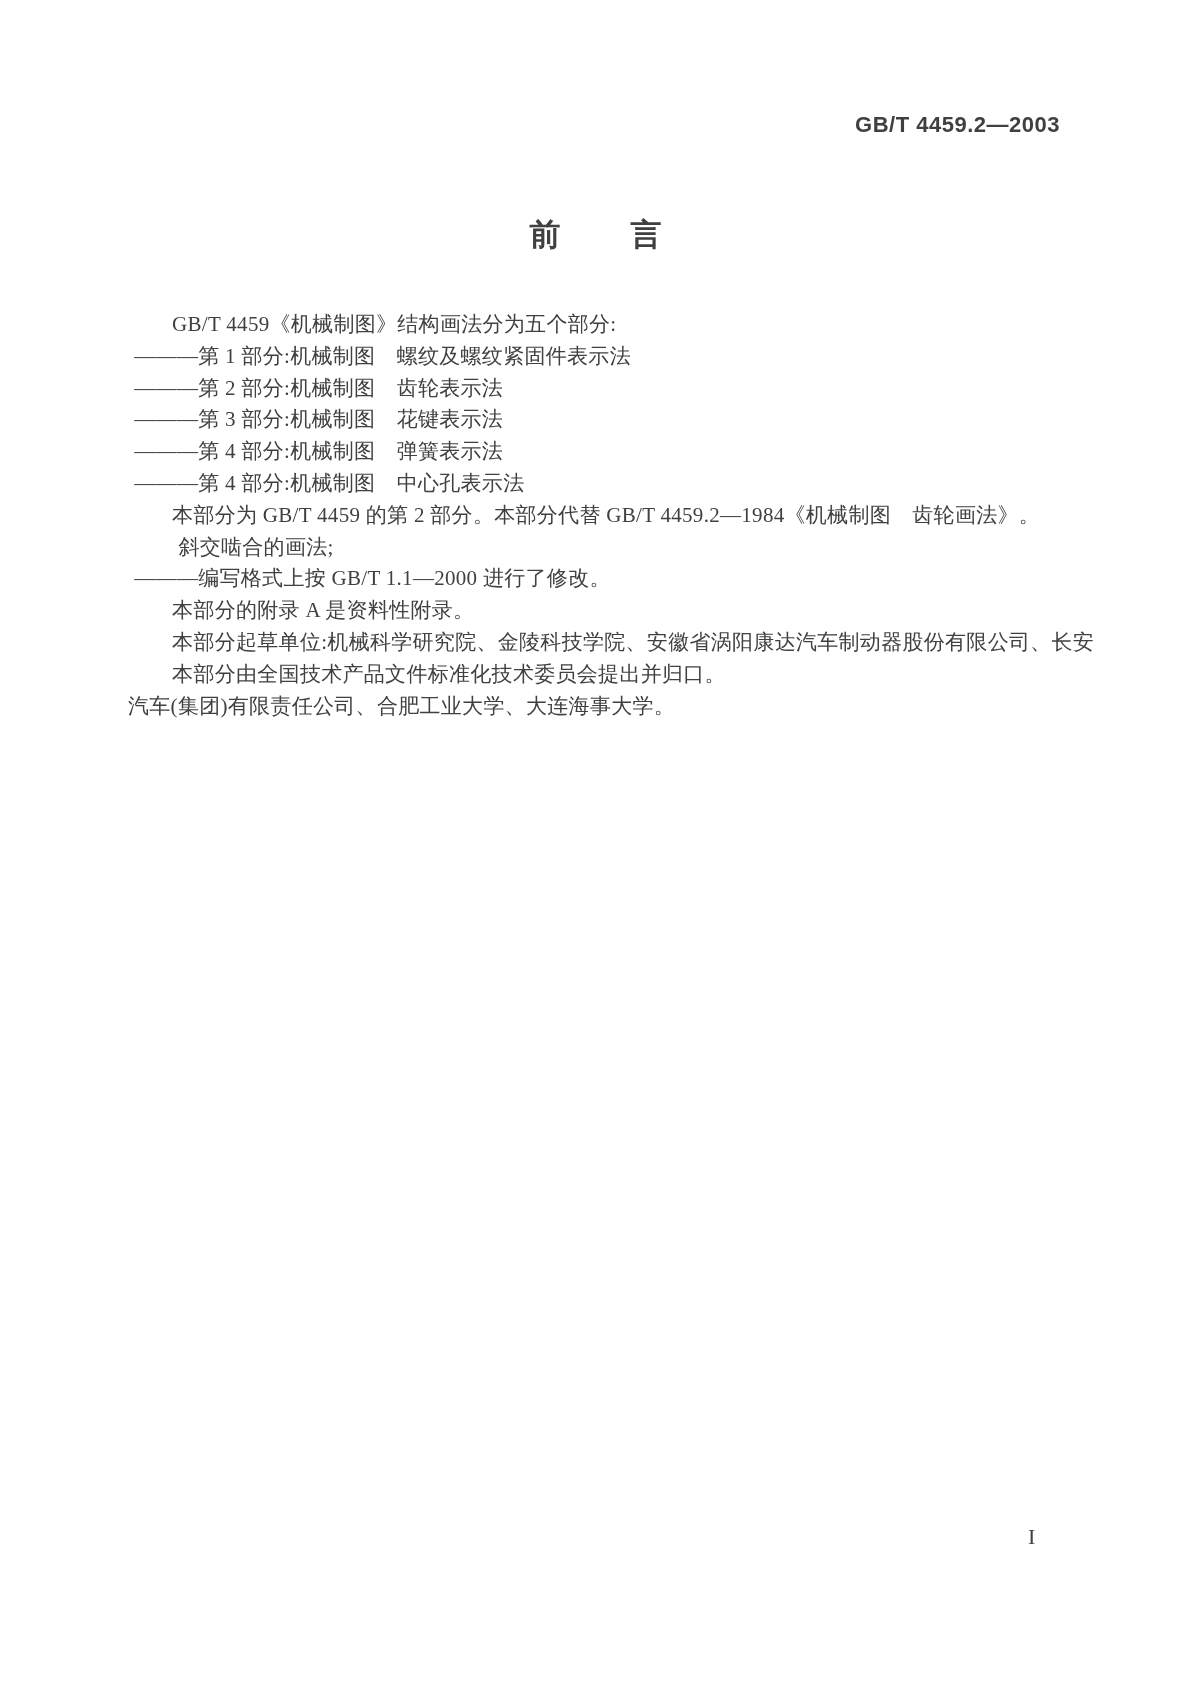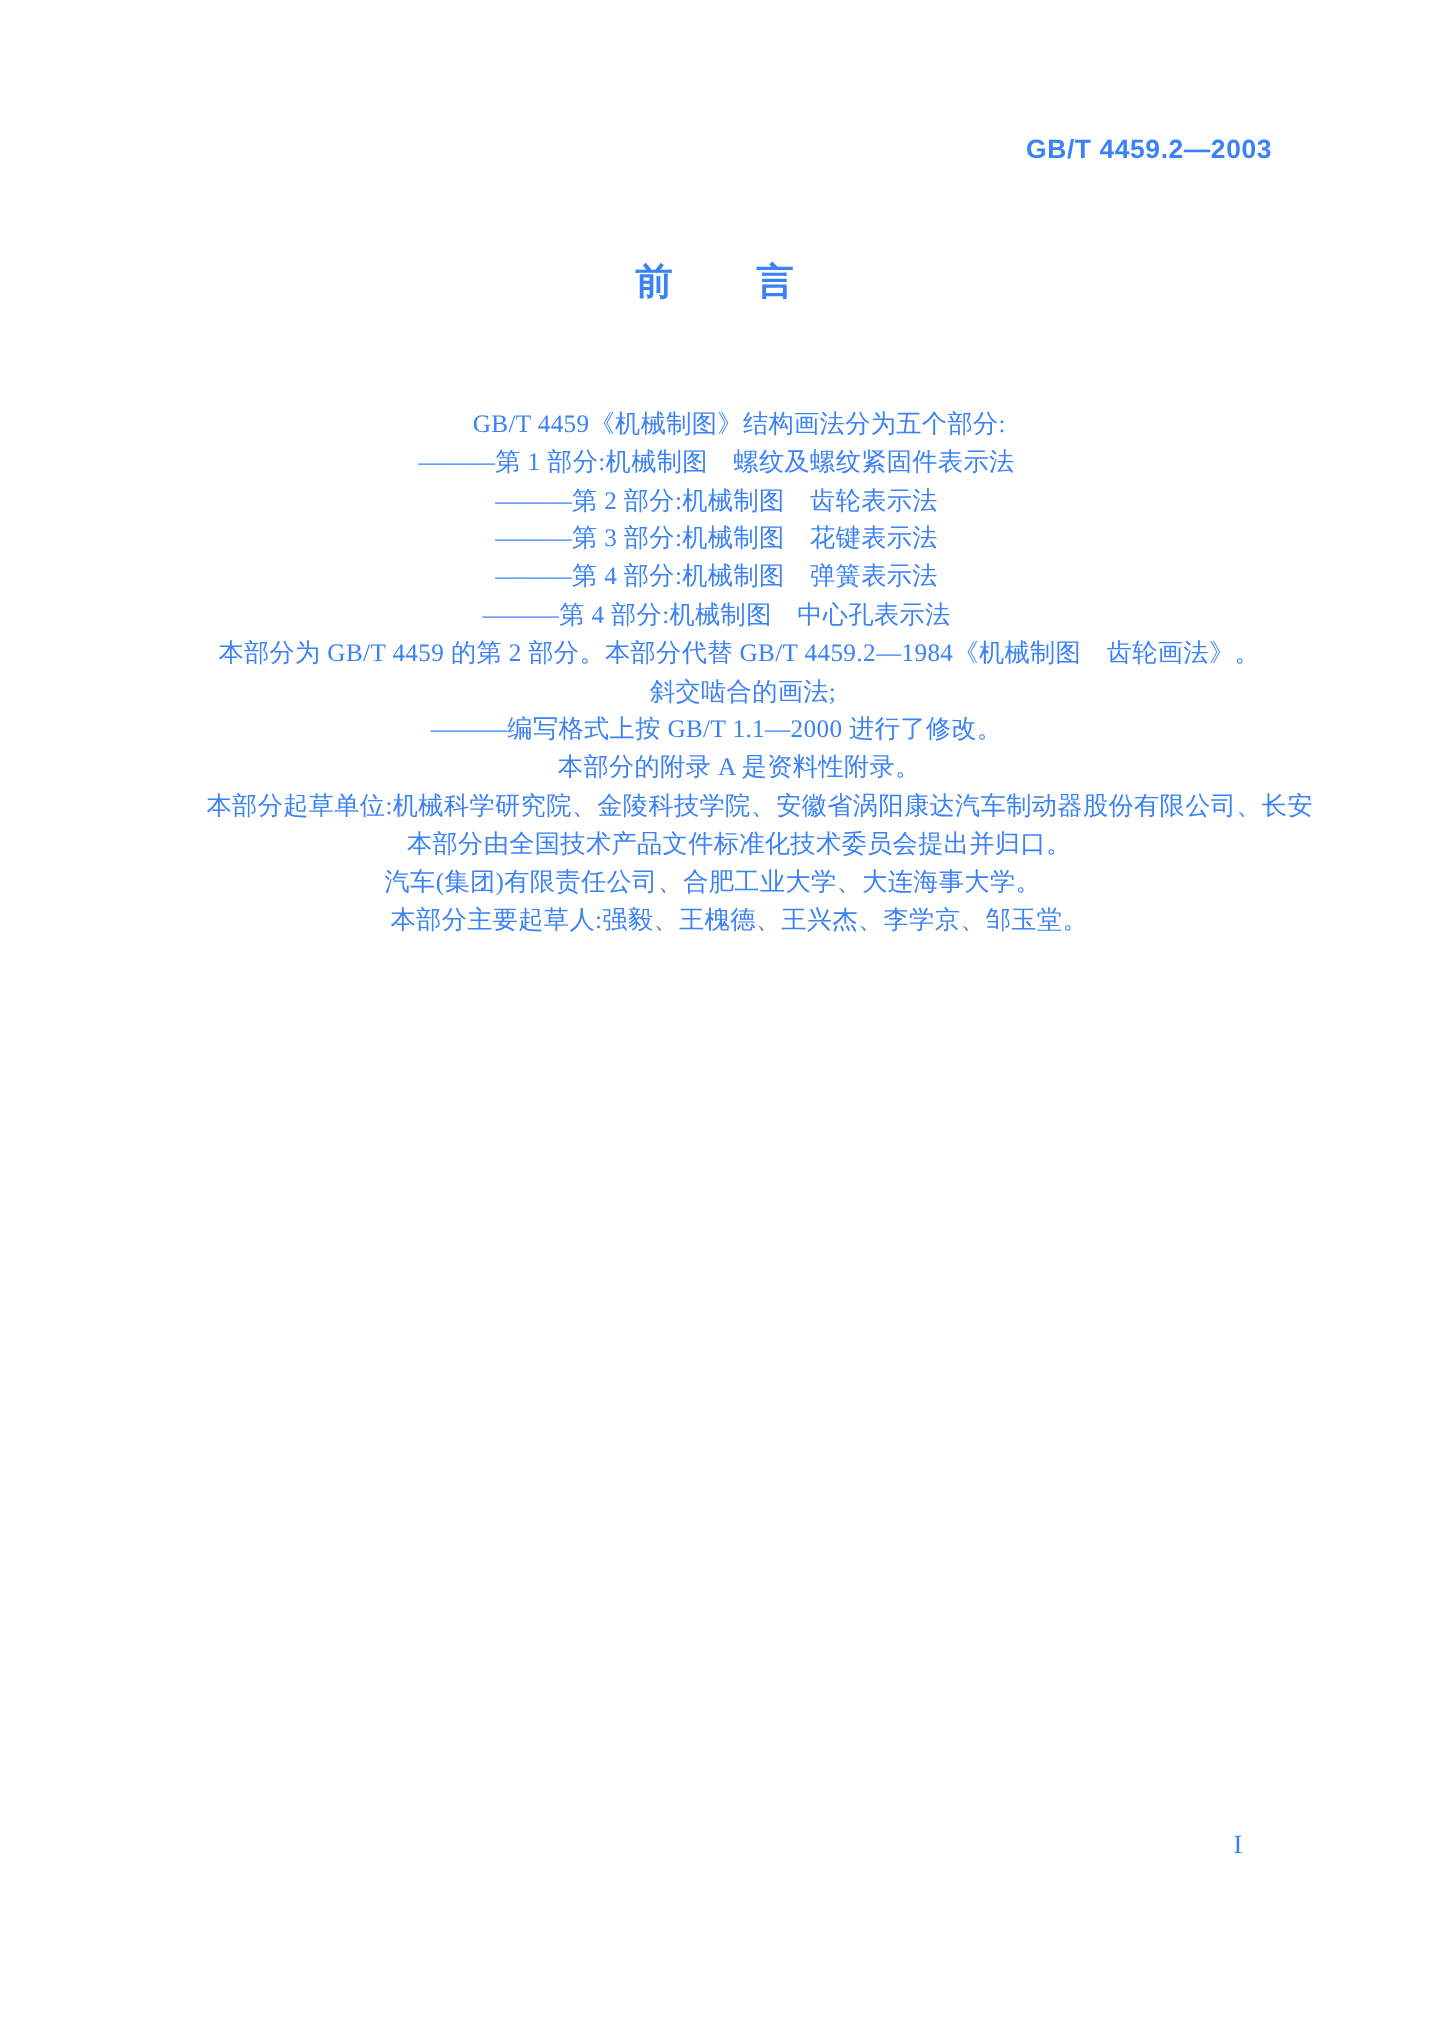--- a/index.html
+++ b/index.html
@@ -7,21 +7,21 @@
     padding: 0;
     background: #ffffff;
   }
   .page {
     position: relative;
     width: 1191px;
     height: 1684px;
     background: #ffffff;
     overflow: hidden;
     font-family: "Liberation Serif", "DejaVu Serif", serif;
-    color: #3b82f6;
+    color: #404040;
   }
   .std-code {
     position: absolute;
     top: 112px;
     right: 131px;
     font-size: 22px;
     font-weight: bold;
     letter-spacing: 0.5px;
     font-family: "Liberation Sans", "DejaVu Sans", sans-serif;
   }
@@ -33,24 +33,23 @@
     margin: 0;
     display: flex;
     justify-content: center;
     column-gap: 70px;
     font-size: 31px;
     font-weight: bold;
     font-family: "Liberation Sans", "DejaVu Sans", sans-serif;
   }
   .foreword-body {
     position: absolute;
-    top: 338px;
+    top: 309px;
     left: 128px;
     width: 932px;
-    text-align: center;
   }
   .para {
     margin: 0;
     font-size: 21px;
     line-height: 31.8px;
     white-space: nowrap;
     letter-spacing: 0.3px;
   }
   .para.indent { text-indent: 2.1em; }
   .para.dash   { text-indent: 0.3em; }
@@ -83,18 +82,17 @@
       <p class="para dash">———第 3 部分:机械制图　花键表示法</p>
       <p class="para dash">———第 4 部分:机械制图　弹簧表示法</p>
       <p class="para dash">———第 4 部分:机械制图　中心孔表示法</p>
       <p class="para indent">本部分为 GB/T 4459 的第 2 部分。本部分代替 GB/T 4459.2—1984《机械制图　齿轮画法》。</p>
       <p class="para cont">斜交啮合的画法;</p>
       <p class="para dash">———编写格式上按 GB/T 1.1—2000 进行了修改。</p>
       <p class="para indent">本部分的附录 A 是资料性附录。</p>
       <p class="para indent">本部分起草单位:机械科学研究院、金陵科技学院、安徽省涡阳康达汽车制动器股份有限公司、长安</p>
       <p class="para indent">本部分由全国技术产品文件标准化技术委员会提出并归口。</p>
       <p class="para flush">汽车(集团)有限责任公司、合肥工业大学、大连海事大学。</p>
-      <p class="para indent">本部分主要起草人:强毅、王槐德、王兴杰、李学京、邹玉堂。</p>
     </div>
 
   <div class="page-number">I</div>
 
 </div>
 
 </body></html>

